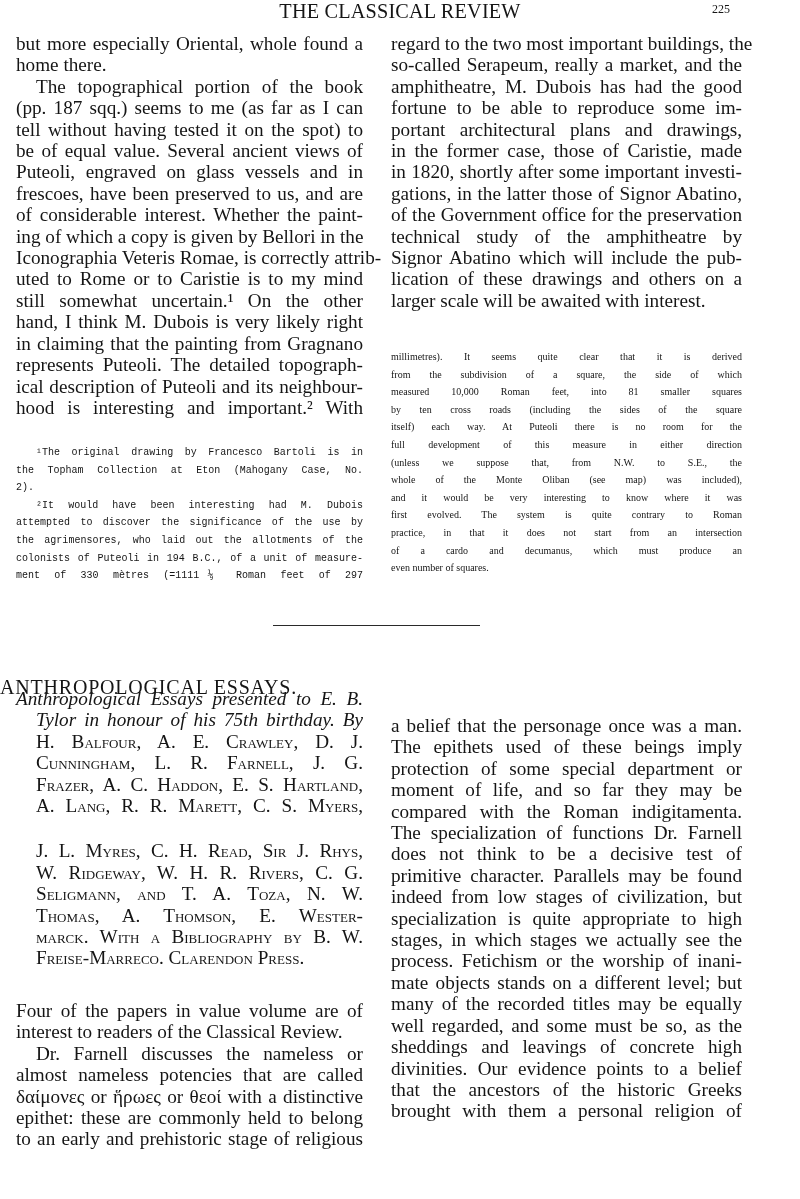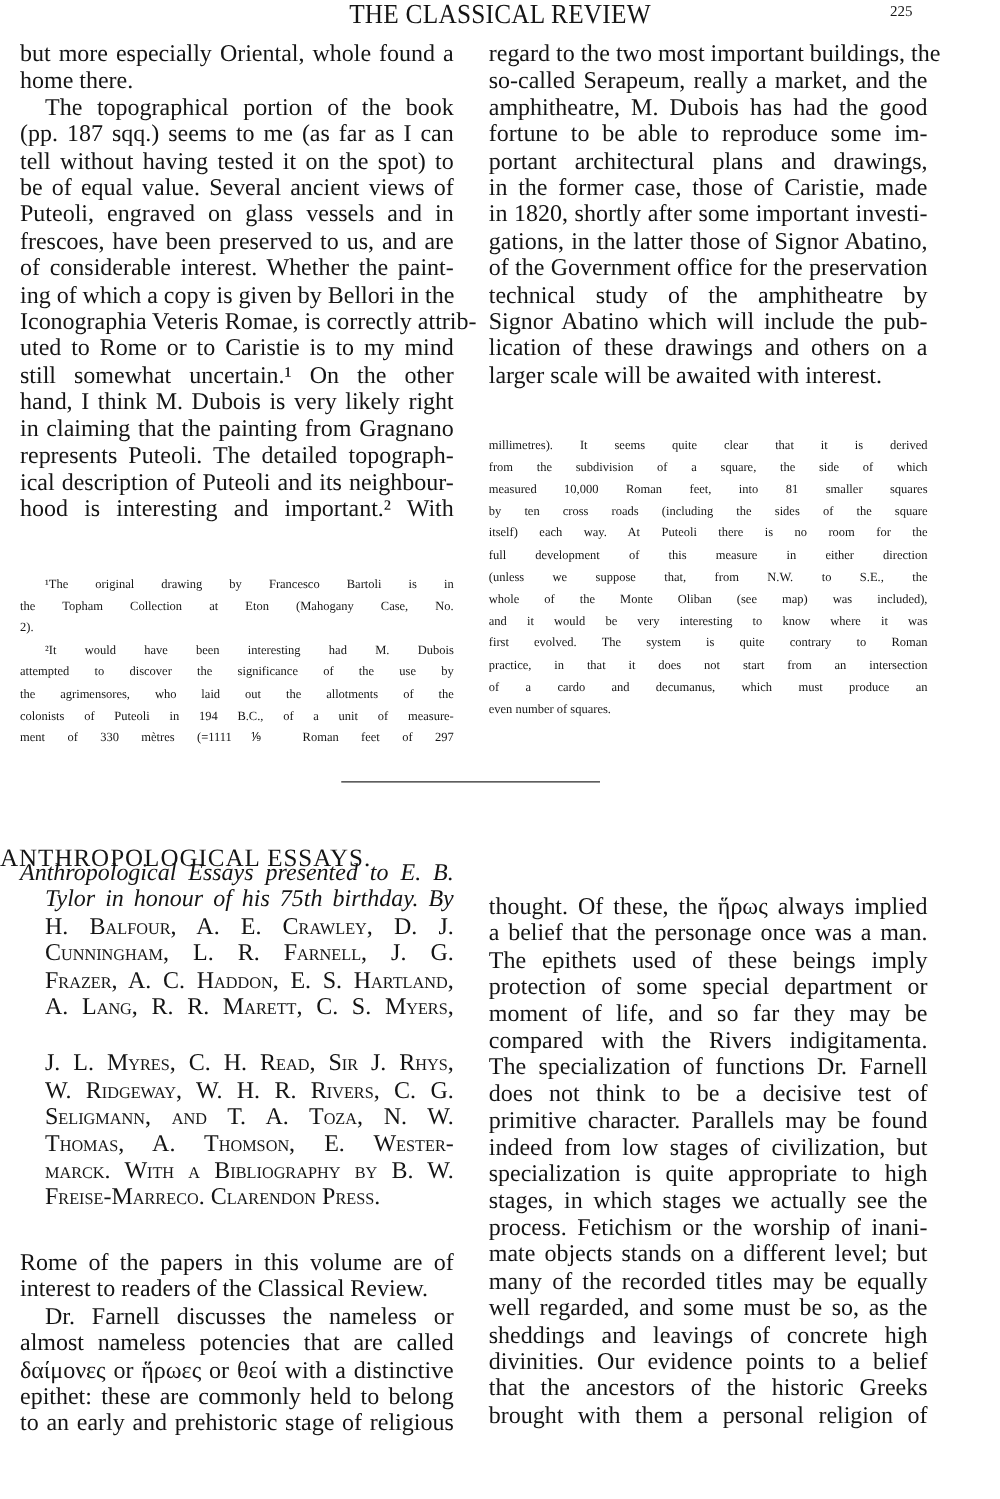--- a/index.html
+++ b/index.html
@@ -67,21 +67,21 @@
     <span class="line">uted to Rome or to Caristie is to my mind</span>
     <span class="line">still somewhat uncertain.¹ On the other</span>
     <span class="line">hand, I think M. Dubois is very likely right</span>
     <span class="line">in claiming that the painting from Gragnano</span>
     <span class="line">represents Puteoli. The detailed topograph-</span>
     <span class="line">ical description of Puteoli and its neighbour-</span>
     <span class="line">hood is interesting and important.² With</span>
   </div>
 </div>
 
-<div class="col c1 note-text" style="top:459px;">
+<div class="col c1 note-text" style="top:444px;font-family:Liberation Mono, monospace;">
   <div>
     <span class="line" style="padding-left:20px;">¹The original drawing by Francesco Bartoli is in</span>
     <span class="line">the Topham Collection at Eton (Mahogany Case, No.</span>
     <span class="line last">2).</span>
   </div>
   <div>
     <span class="line" style="padding-left:20px;">²It would have been interesting had M. Dubois</span>
     <span class="line">attempted to discover the significance of the use by</span>
     <span class="line">the agrimensores, who laid out the allotments of the</span>
     <span class="line">colonists of Puteoli in 194 B.C., of a unit of measure-</span>
@@ -137,39 +137,38 @@
     <span class="line sc" style="padding-left:20px;">W. Ridgeway, W. H. R. Rivers, C. G.</span>
     <span class="line sc" style="padding-left:20px;">Seligmann, and T. A. Toza, N. W.</span>
     <span class="line sc" style="padding-left:20px;">Thomas, A. Thomson, E. Wester-</span>
     <span class="line sc" style="padding-left:20px;">marck. With a Bibliography by B. W.</span>
     <span class="line last sc" style="padding-left:20px;">Freise-Marreco. Clarendon Press.</span>
   </div>
 </div>
 
 <div class="col c1 body-text" style="top:1000px;">
   <div>
-    <span class="line">Rome of the papers in this volume are of</span>
+    <span class="line">Four of the papers in value volume are of</span>
     <span class="line last">interest to readers of the Classical Review.</span>
   </div>
   <div>
     <span class="line" style="padding-left:20px;">Dr. Farnell discusses the nameless or</span>
     <span class="line">almost nameless potencies that are called</span>
     <span class="line">δαίμονες or ἥρωες or θεοί with a distinctive</span>
     <span class="line">epithet: these are commonly held to belong</span>
     <span class="line">to an early and prehistoric stage of religious</span>
   </div>
 </div>
 
 <div class="col c2 body-text" style="top:715px;">
-  <span class="line">thought. Of these, the ἥρως always implied</span>
   <span class="line">a belief that the personage once was a man.</span>
   <span class="line">The epithets used of these beings imply</span>
   <span class="line">protection of some special department or</span>
   <span class="line">moment of life, and so far they may be</span>
-  <span class="line">compared with the Rivers indigitamenta.</span>
+  <span class="line">compared with the Roman indigitamenta.</span>
   <span class="line">The specialization of functions Dr. Farnell</span>
   <span class="line">does not think to be a decisive test of</span>
   <span class="line">primitive character. Parallels may be found</span>
   <span class="line">indeed from low stages of civilization, but</span>
   <span class="line">specialization is quite appropriate to high</span>
   <span class="line">stages, in which stages we actually see the</span>
   <span class="line">process. Fetichism or the worship of inani-</span>
   <span class="line">mate objects stands on a different level; but</span>
   <span class="line">many of the recorded titles may be equally</span>
   <span class="line">well regarded, and some must be so, as the</span>

